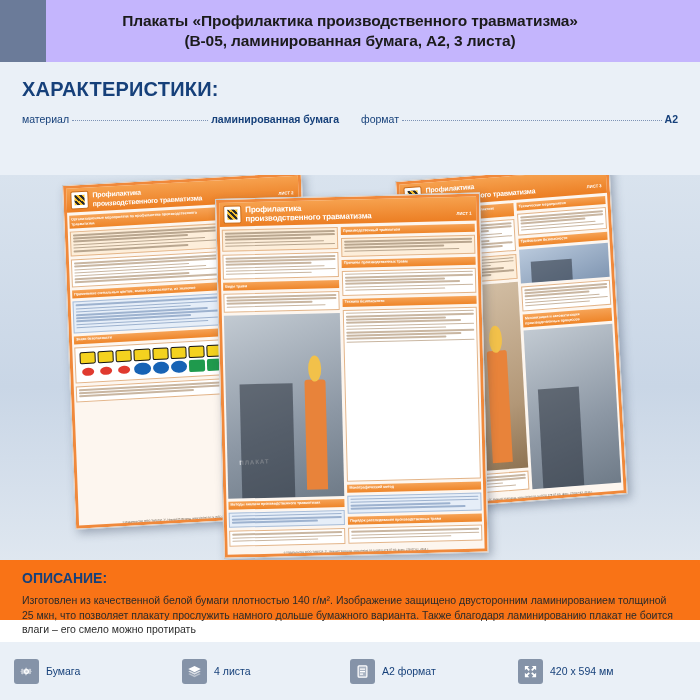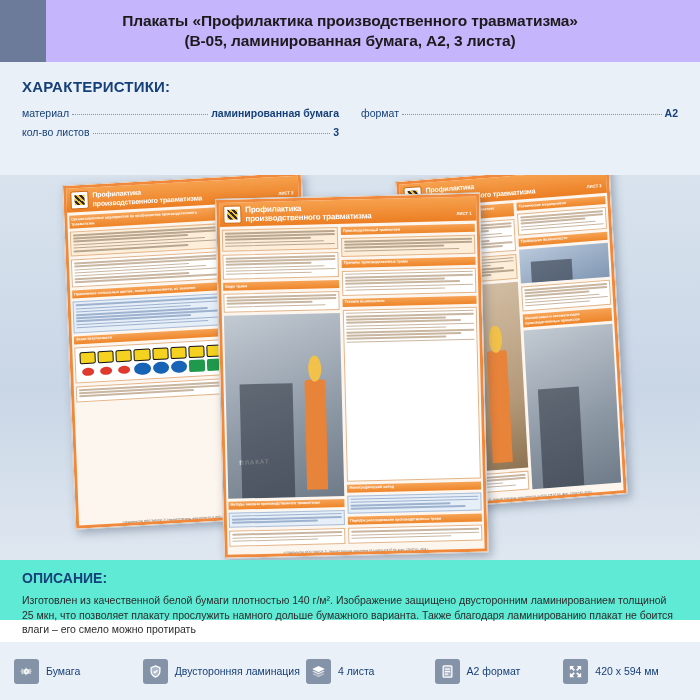--- a/index.html
+++ b/index.html
@@ -28,21 +28,21 @@
     background: #6b7b99;
   }
 
   
   .specs {
     position: absolute; top: 62px; left: 0; width: 700px; height: 113px;
     background: #eaf0f7;
     padding: 16px 22px 0 22px;
   }
   .specs h2 {
-    margin: 0 0 12px 0; font-size: 15px; font-weight: bold; color: #16407a;
+    margin: 0 0 12px 0; font-size: 20px; font-weight: bold; color: #16407a;
     letter-spacing: 0.2px;
   }
   .spec-grid {
     display: grid; grid-template-columns: 1fr 1fr; column-gap: 22px; row-gap: 7px;
   }
   .spec-row {
     display: flex; align-items: baseline; font-size: 10.5px; color: #16407a;
   }
   .spec-label { white-space: nowrap; }
   .spec-dots {
@@ -171,34 +171,34 @@
   }
   .watermark {
     position: absolute; left: 10%; bottom: 18%;
     font-size: 6px; color: rgba(255,255,255,0.75); font-weight: bold;
     letter-spacing: 1px; transform: rotate(-2deg);
   }
 
   
   .desc {
     position: absolute; top: 560px; left: 0; width: 700px; height: 60px;
-    background: #5eead4; padding: 10px 22px 0 22px;
+    background: #f97316; padding: 10px 22px 0 22px;
   }
   .desc h2 {
     margin: 0 0 7px 0; font-size: 14px; font-weight: bold; color: #16407a;
   }
   .desc p {
     margin: 0; font-size: 10.5px; line-height: 14.5px; color: #2b2b2b;
   }
 
   
   .featurebar {
     position: absolute; top: 642px; left: 0; width: 700px; height: 58px;
     background: #eaf0f7; display: flex; align-items: center;
-    padding: 0 14px; gap: 6px;
+    padding: 0 14px; gap: 0;
   }
   .feature { display: flex; align-items: center; gap: 7px; flex: 1 1 0; }
   .feature .ico {
     width: 25px; height: 25px; background: #8593a8; border-radius: 3px;
     display: flex; align-items: center; justify-content: center;
     color: #ffffff; font-size: 13px; line-height: 1; flex: 0 0 auto;
   }
   .feature .ico svg { display: block; }
   .feature .lbl { font-size: 10.5px; color: #16407a; white-space: nowrap; }
 </style>
@@ -218,25 +218,20 @@
     <div class="spec-grid">
       <div class="spec-row">
         <span class="spec-label">материал</span>
         <span class="spec-dots"></span>
         <span class="spec-value">ламинированная бумага</span>
       </div>
       <div class="spec-row">
         <span class="spec-label">формат</span>
         <span class="spec-dots"></span>
         <span class="spec-value">А2</span>
-      </div>
-      <div class="spec-row">
-        <span class="spec-label">кол-во листов</span>
-        <span class="spec-dots"></span>
-        <span class="spec-value">3</span>
       </div>
     </div>
   </div>
 
   <div class="posters">
 
     <div class="poster poster-3">
       <div class="p-frame"></div>
       <div class="p-head">
         <div class="p-logo"></div>
@@ -517,30 +512,20 @@
     <div class="feature">
       <span class="ico">
         <svg width="15" height="15" viewBox="0 0 24 24" fill="#fff">
           <path d="M12 8a4 4 0 100 8 4 4 0 000-8zm0 6a2 2 0 110-4 2 2 0 010 4z"></path>
           <path d="M21 12l-2-1.2.5-2.3-2.1-1.2-1.8 1.5-2.2-.9L12 5.6l-1.4.3-1.2 2.2-2.2.9L5.4 7.3 3.3 8.5 3.8 10.8 1.8 12l2 1.2-.5 2.3 2.1 1.2 1.8-1.5 2.2.9 1.2 2.2 1.4-.3 1.2-2.2 2.2-.9 1.8 1.5 2.1-1.2-.5-2.3z" opacity=".55"></path>
         </svg>
       </span>
       <span class="lbl">Бумага</span>
     </div>
 
-    <div class="feature">
-      <span class="ico">
-        <svg width="15" height="15" viewBox="0 0 24 24" fill="none" stroke="#fff" stroke-width="2">
-          <path d="M12 3l7 3v6c0 4-3 7-7 9-4-2-7-5-7-9V6z" fill="#fff" stroke="none" opacity=".35"></path>
-          <path d="M12 3l7 3v6c0 4-3 7-7 9-4-2-7-5-7-9V6z"></path>
-          <path d="M9 12l2 2 4-4"></path>
-        </svg>
-      </span>
-      <span class="lbl">Двусторонняя ламинация</span>
-    </div>
 
     <div class="feature">
       <span class="ico">
         <svg width="15" height="15" viewBox="0 0 24 24" fill="#fff">
           <path d="M12 3L2 8l10 5 10-5z"></path>
           <path d="M2 12l10 5 10-5-2.5-1.25L12 14.5 4.5 10.75z" opacity=".7"></path>
           <path d="M2 16l10 5 10-5-2.5-1.25L12 18.5 4.5 14.75z" opacity=".45"></path>
         </svg>
       </span>
       <span class="lbl">4 листа</span>

